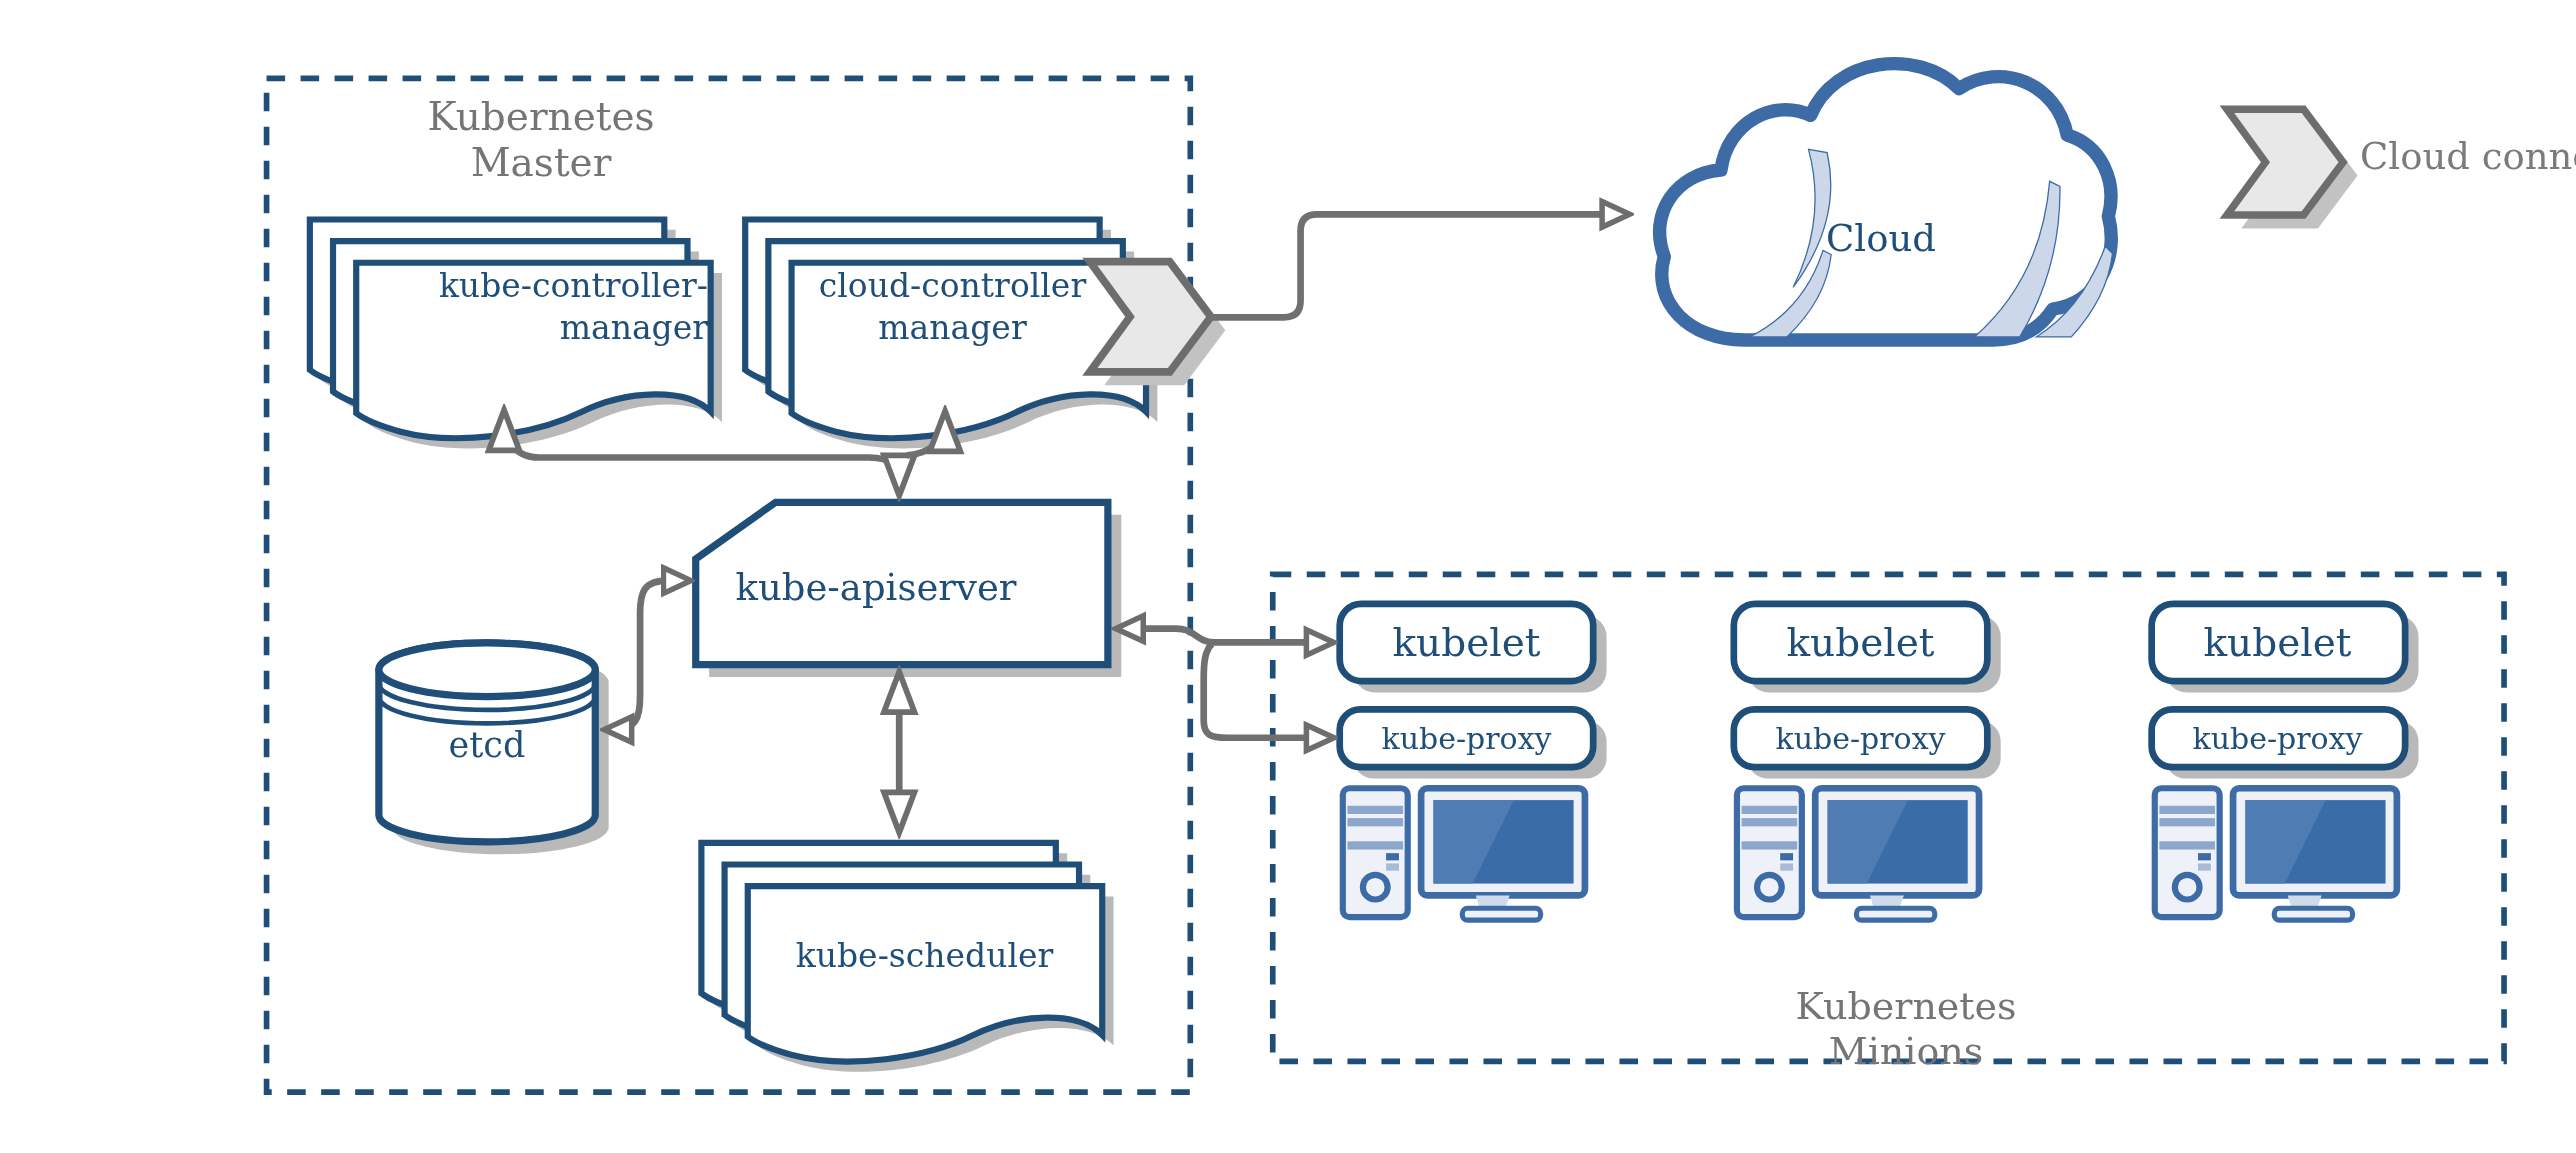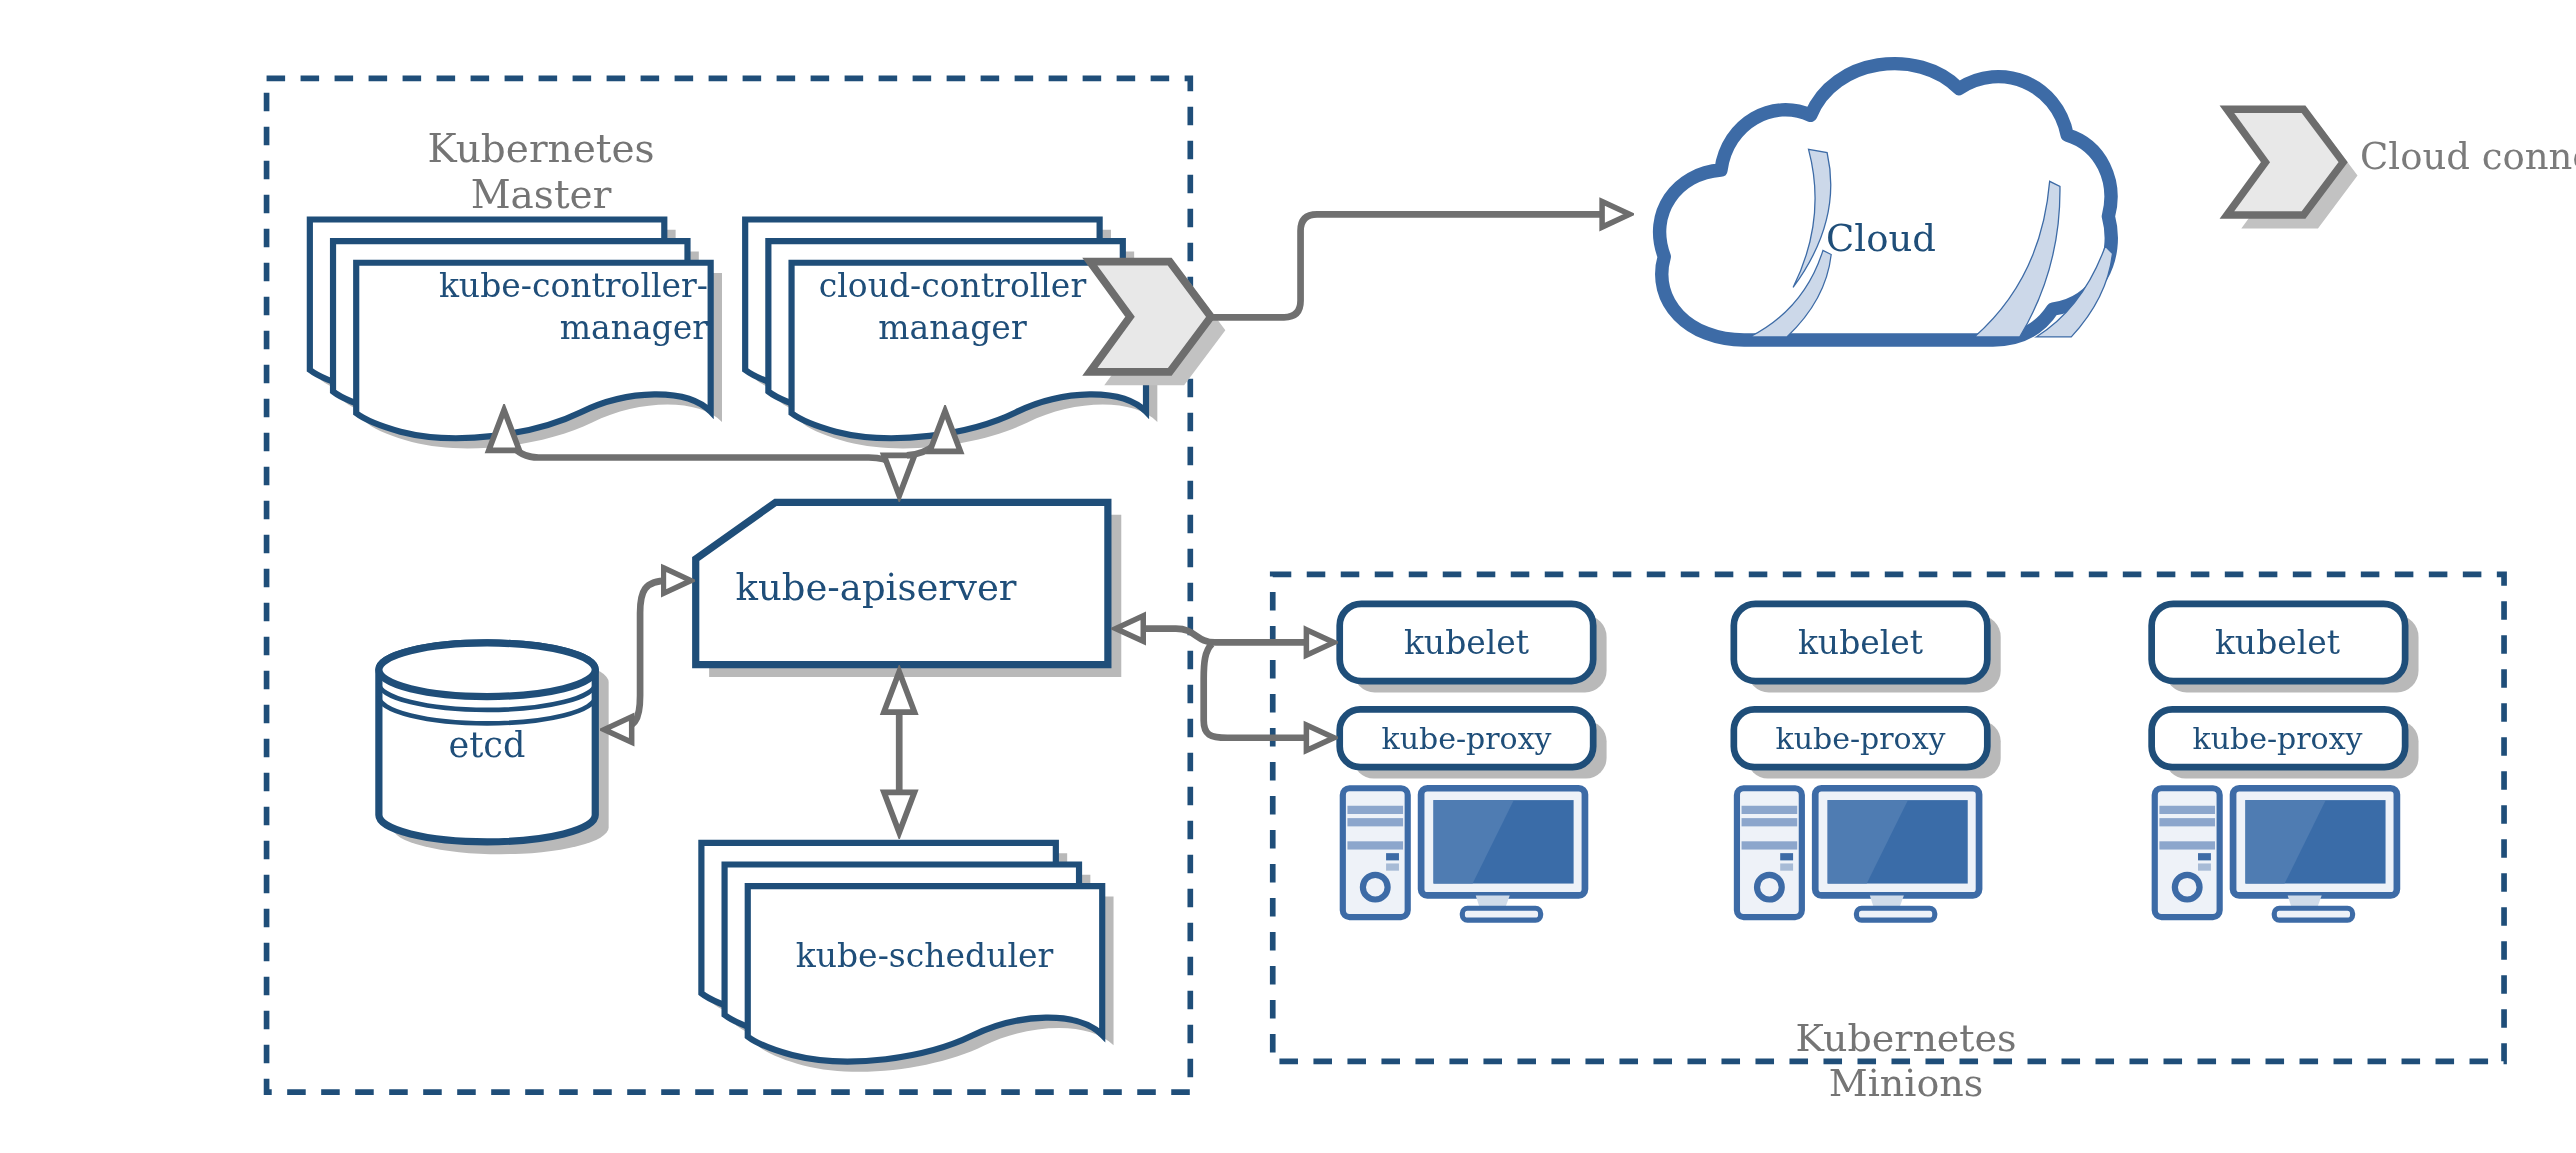--- a/index.html
+++ b/index.html
@@ -4,22 +4,22 @@
 <style>
   html,body{margin:0;padding:0;background:#ffffff;}
   #canvas{position:relative;width:2665px;height:1153px;background:#ffffff;overflow:hidden;
           font-family:"DejaVu Serif","Liberation Serif",serif;}
   #scene{position:absolute;left:0;top:0;}
   .lbl{position:absolute;display:flex;flex-direction:column;align-items:center;justify-content:center;
        text-align:center;pointer-events:none;}
   .navy{color:#1f4e79;}
   .gray{color:#757575;}
   .doc-label{font-size:33px;line-height:1.28;}
-  .pill-label{font-size:33px;}
-  .title{font-size:39px;line-height:1.18;margin-top:32px;}
+  .pill-label{font-size:39px;}
+  .title{font-size:39px;line-height:1.18;}
   .nowrap{white-space:nowrap;}
 </style>
 </head>
 <body>
 
 <div id="canvas">
 
 <svg id="scene" width="2665" height="1153" viewBox="0 0 5172 2238" xmlns="http://www.w3.org/2000/svg">
   <defs>
 

